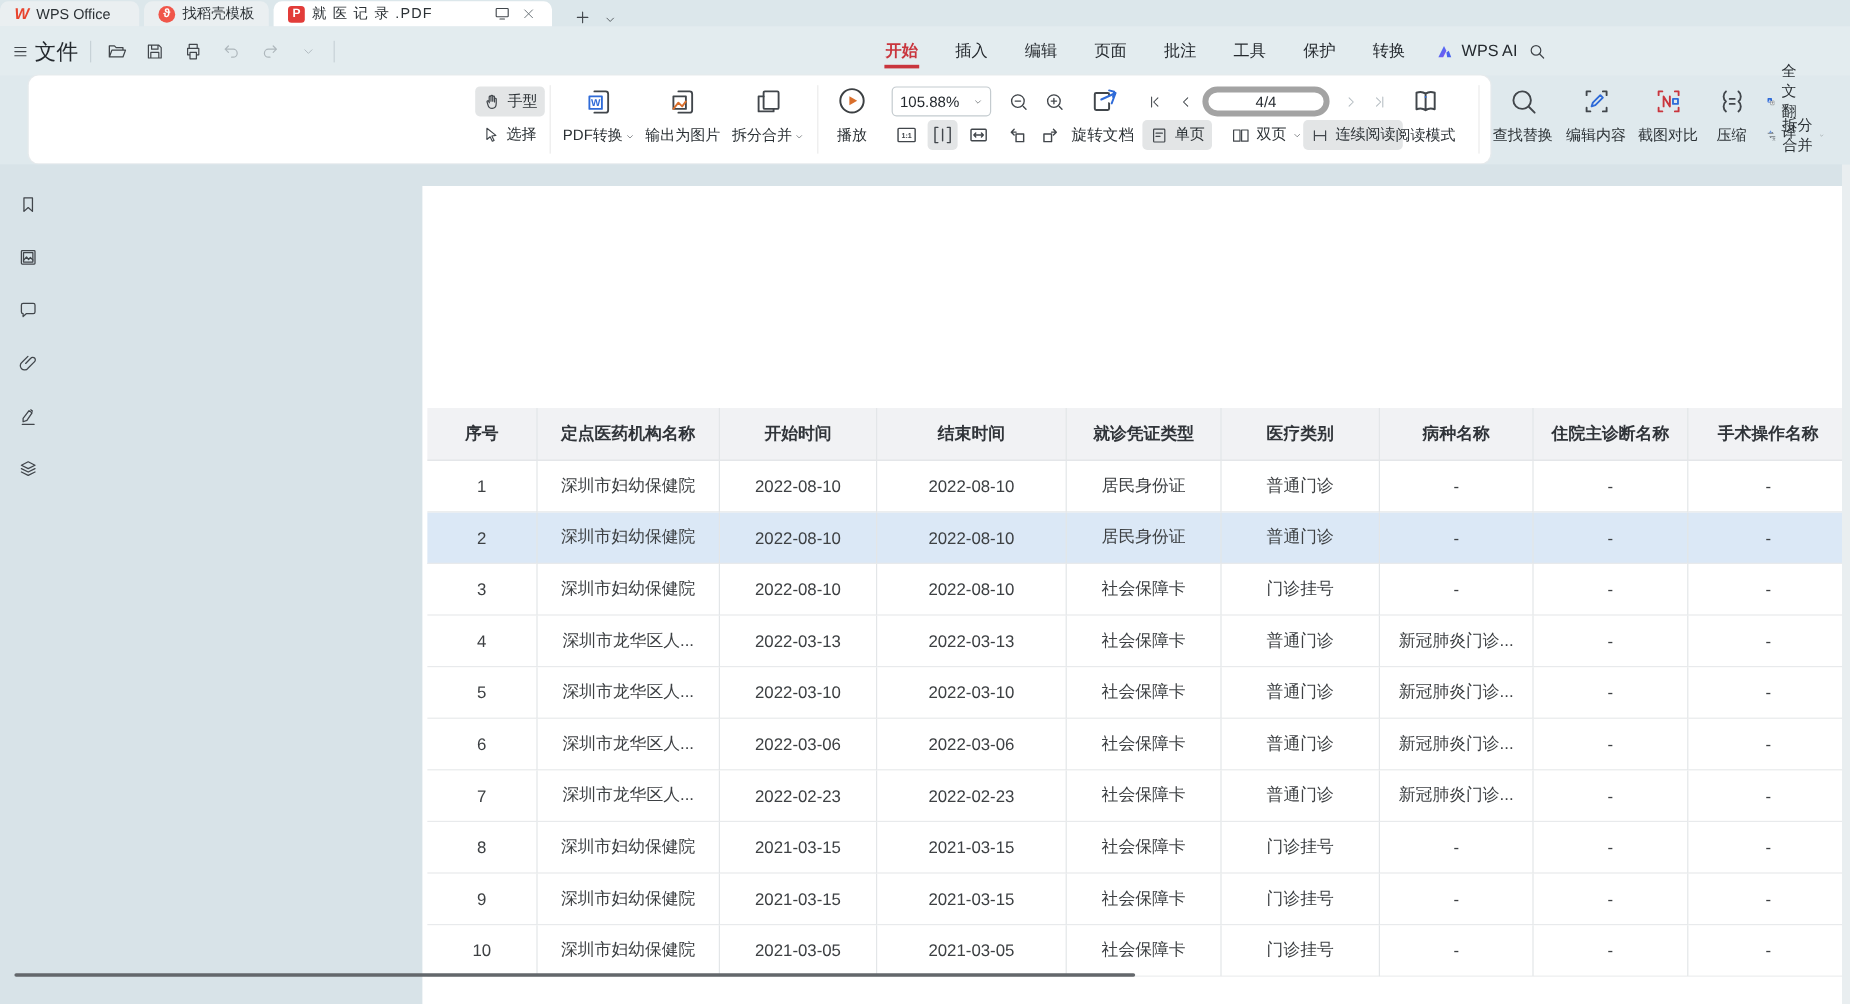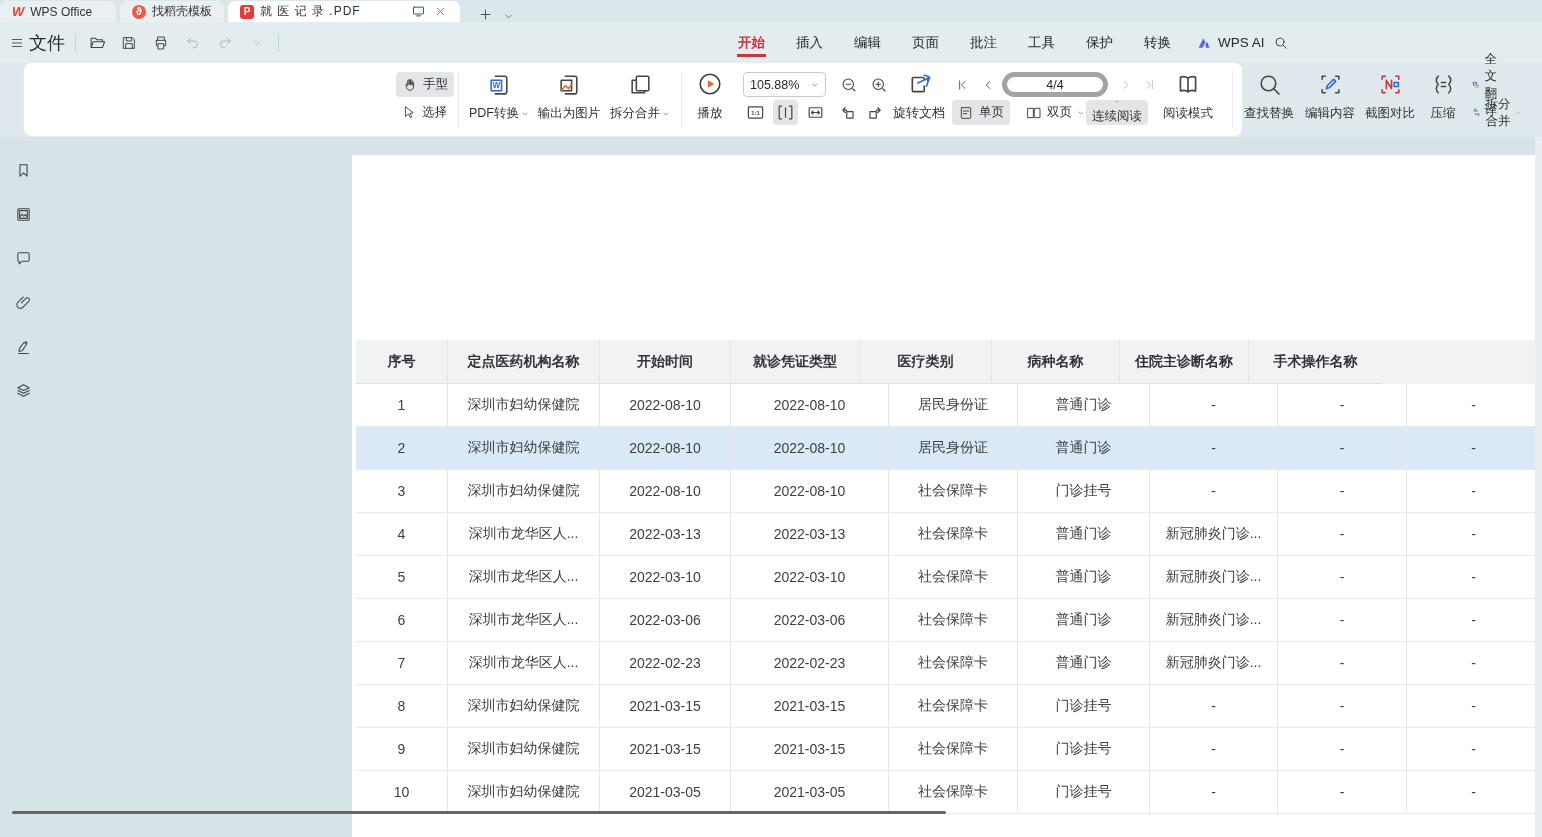--- a/index.html
+++ b/index.html
@@ -355,21 +355,21 @@
   <div class="rb smallbtn" style="left:996px; top:37px;">
     <svg width="16" height="16" viewBox="0 0 24 24" class="ic">
         <rect x="3" y="5" width="8" height="14"></rect>
         <rect x="13" y="5" width="8" height="14"></rect>
       </svg>
     <span>双页</span>
     <svg class="chev ic" viewBox="0 0 24 24">
         <path d="M6 9l6 6 6-6"></path>
       </svg>
   </div>
-  <div class="rb smallbtn on" style="left:1062px; top:37px;flex-direction:column;">
+  <div class="rb smallbtn on" style="left:1062px; top:37px;">
     <svg width="16" height="16" viewBox="0 0 24 24" class="ic">
         <path d="M5 6v12M19 6v12M5 12h14"></path>
       </svg>
     <span>连续阅读</span>
   </div>
 
   <div class="rb bigbtn" style="left:1122px; top:7px;">
     <div class="bicon">
       <svg width="26" height="26" viewBox="0 0 24 24" class="ic">
           <path d="M12 6.5C10 5 7 5 5 5.8V18.5c2-.8 5-.8 7 .7 2-1.5 5-1.5 7-.7V5.8c-2-.8-5-.8-7 .7zM12 6.5v12.7"></path>
@@ -488,20 +488,21 @@
         </svg>
     </div>
   </div>
 
   <div class="page">
     <div class="tbl">
       <div class="thead">
           <div class="tcell c0">序号</div>
           <div class="tcell c1">定点医药机构名称</div>
           <div class="tcell c2">开始时间</div>
+          <div class="tcell c3">结束时间</div>
           <div class="tcell c4">就诊凭证类型</div>
           <div class="tcell c5">医疗类别</div>
           <div class="tcell c6">病种名称</div>
           <div class="tcell c7">住院主诊断名称</div>
           <div class="tcell c8">手术操作名称</div>
         </div>
       <div>
           <div class="trow">
             <div class="tcell c0">1</div>
             <div class="tcell c1">深圳市妇幼保健院</div>

